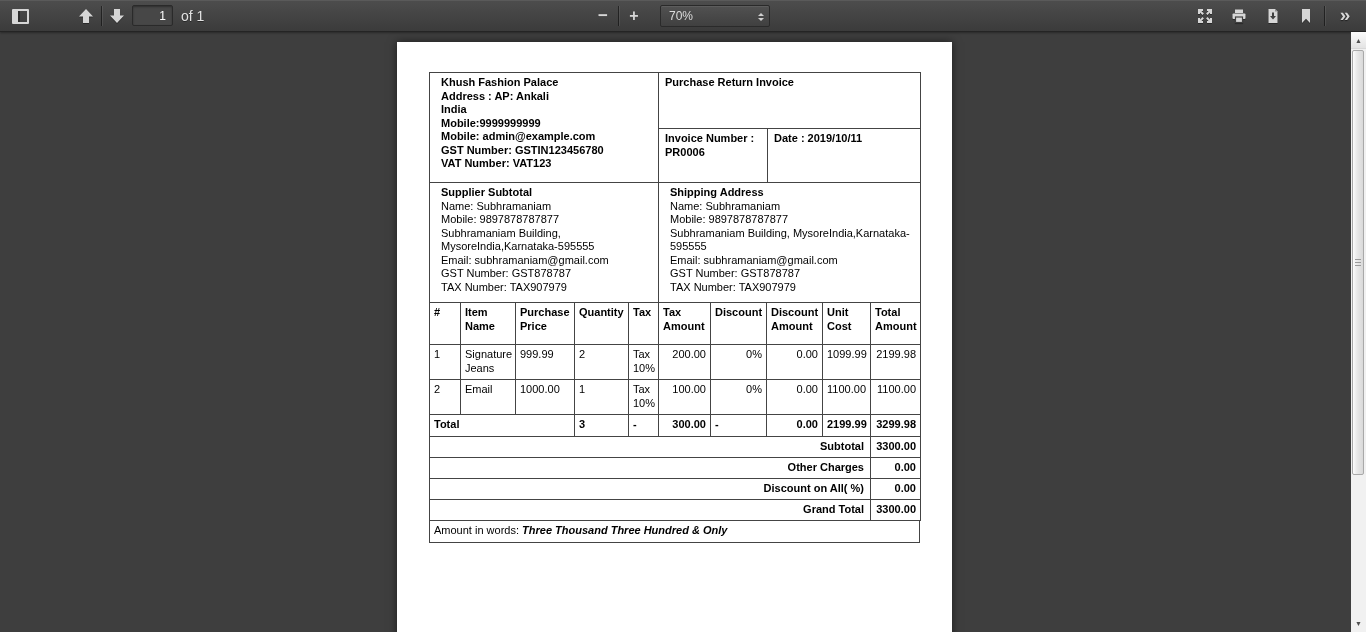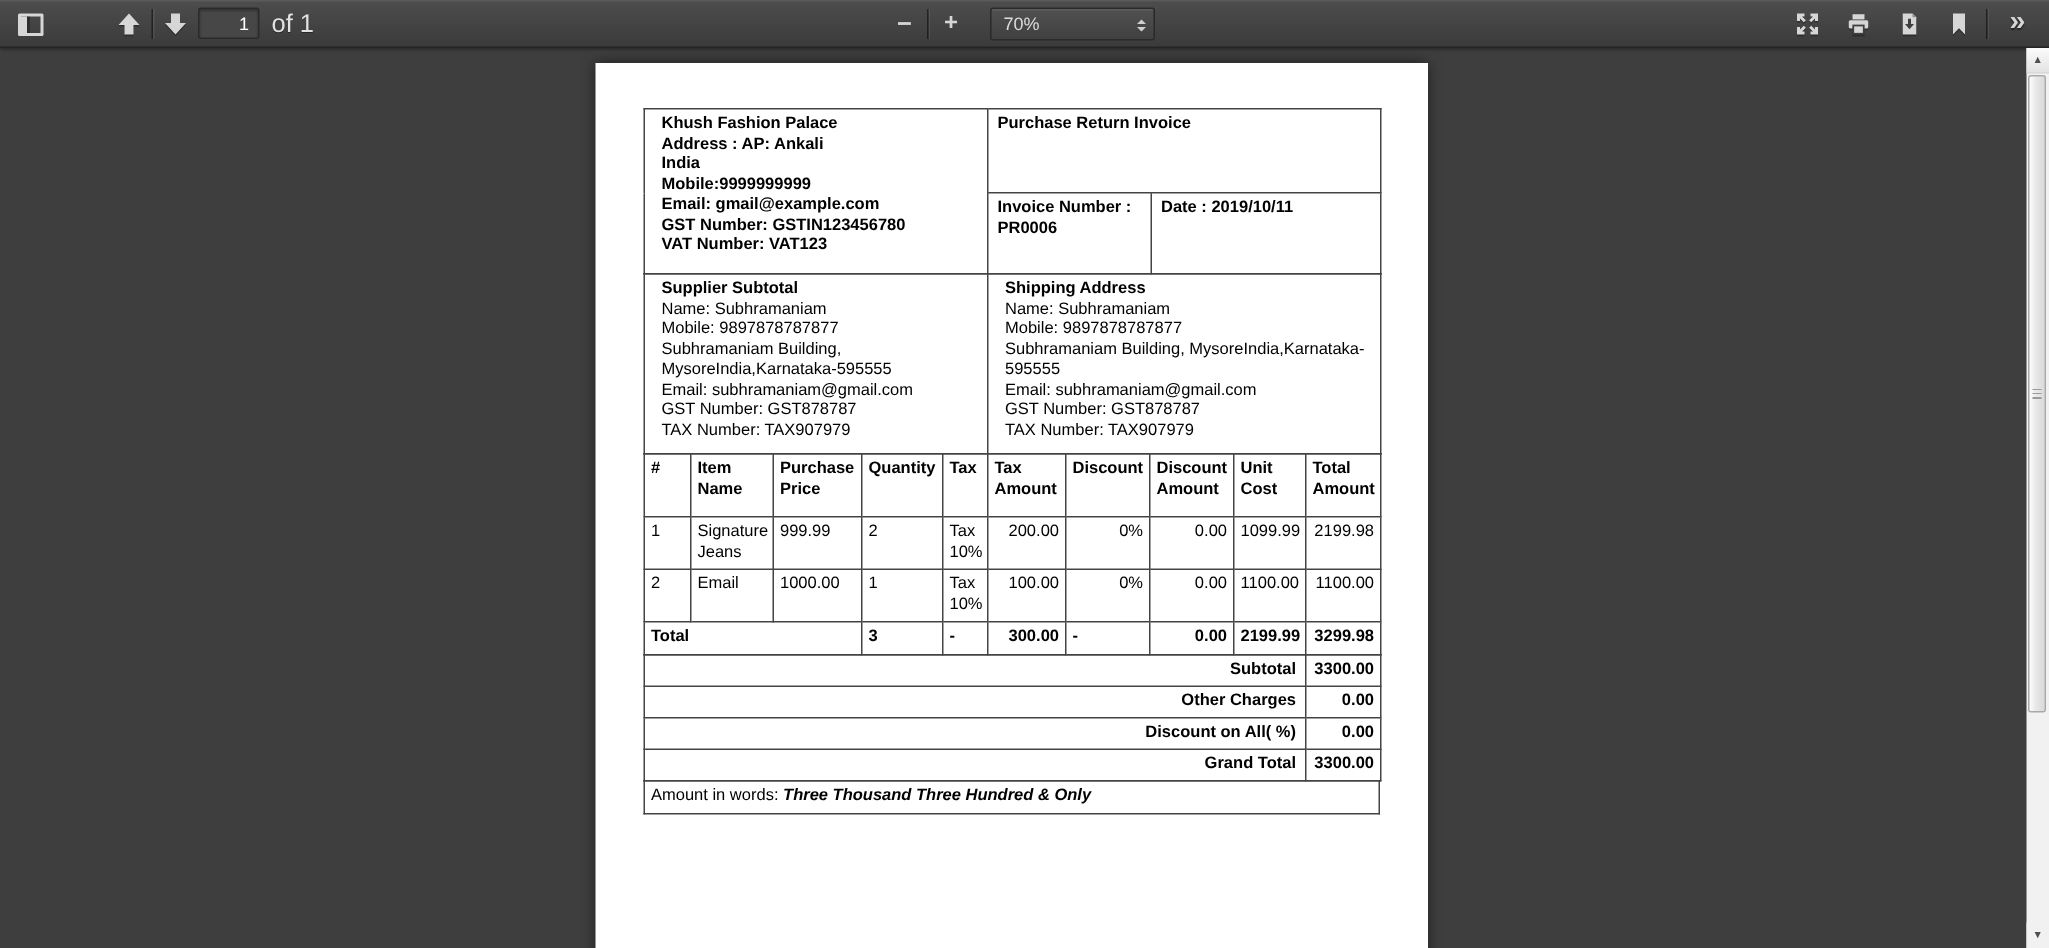--- a/index.html
+++ b/index.html
@@ -39,21 +39,21 @@
   #btn-next { left:104px; }
   #page-input {
     position:absolute; left:132px; top:5px; width:41px; height:21px;
     background:#474747; border:1px solid #2a2a2a; border-radius:2px;
     color:#fff; font-size:12px; text-align:right; padding-right:6px;
     box-shadow: inset 0 1px 2px rgba(0,0,0,.35);
     font-family:"Liberation Sans", sans-serif;
   }
   #page-count {
     position:absolute; left:181px; top:0; height:32px; line-height:32px;
-    color:#e2e2e2; font-size:17px; text-shadow:0 1px 0 rgba(0,0,0,.4);
+    color:#e2e2e2; font-size:14px; text-shadow:0 1px 0 rgba(0,0,0,.4);
   }
   #btn-zoom-out { left:590px; font-size:17px; font-weight:bold; }
   #sep-zoom { left:618px; }
   #btn-zoom-in { left:621px; font-size:16px; font-weight:bold; }
   #zoom-select {
     position:absolute; left:660px; top:5px; width:110px; height:22px;
     background:linear-gradient(#515151,#404040);
     border:1px solid #2a2a2a; border-radius:2px;
     color:#dcdcdc; font-size:12px; line-height:20px; padding-left:8px;
     box-shadow: inset 0 1px 0 rgba(255,255,255,.07);
@@ -201,21 +201,21 @@
             <col style="width:109px">
             <col style="width:153px">
           </colgroup>
         <tbody>
             <tr>
           <td rowspan="2" class="company-cell pad-l b">
             <div>Khush Fashion Palace</div>
             <div>Address : AP: Ankali</div>
             <div>India</div>
             <div>Mobile:9999999999</div>
-            <div>Email: gmail@example.com</div>
+            <div>Mobile: admin@example.com</div>
             <div>GST Number: GSTIN123456780</div>
             <div>VAT Number: VAT123</div>
           </td>
           <td colspan="2" class="title-cell b">Purchase Return Invoice</td>
         </tr>
         <tr>
           <td class="invnum-cell b">Invoice Number : PR0006</td>
           <td class="date-cell b">Date : 2019/10/11</td>
         </tr>
       </tbody>

